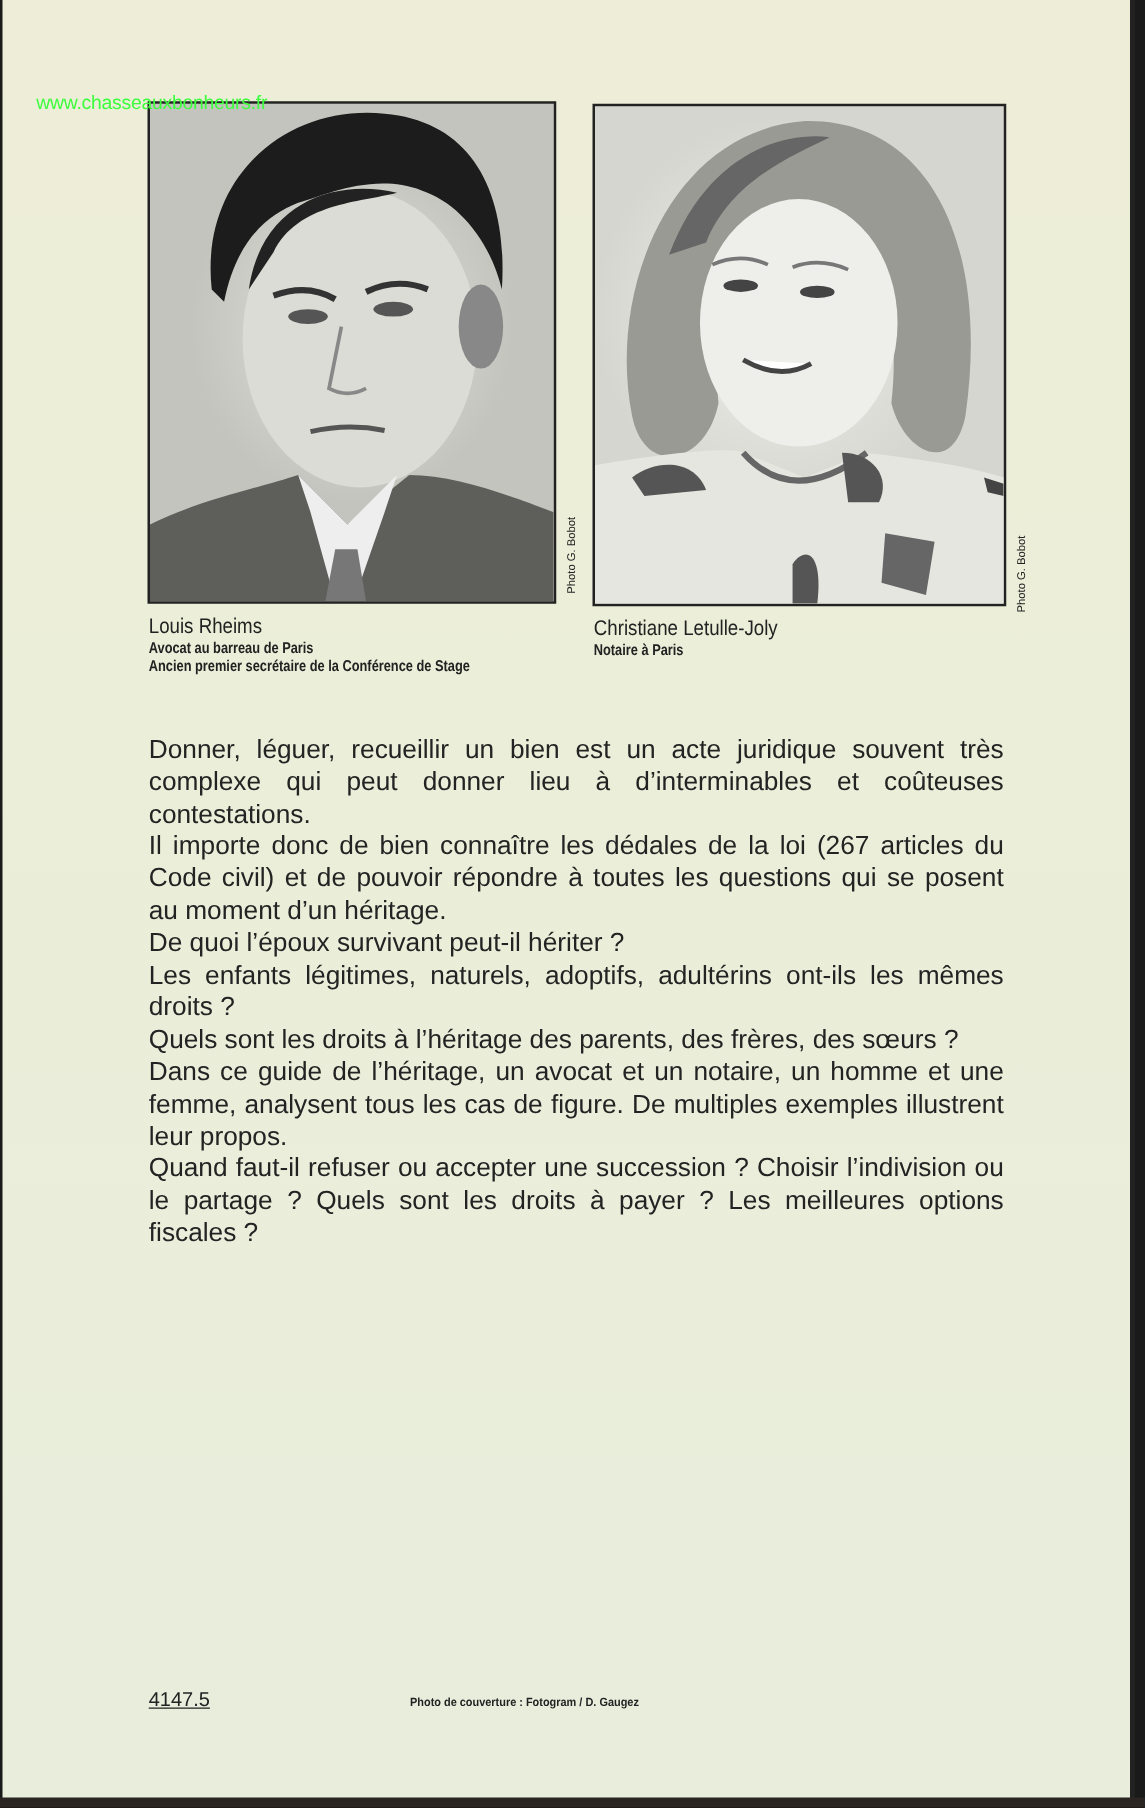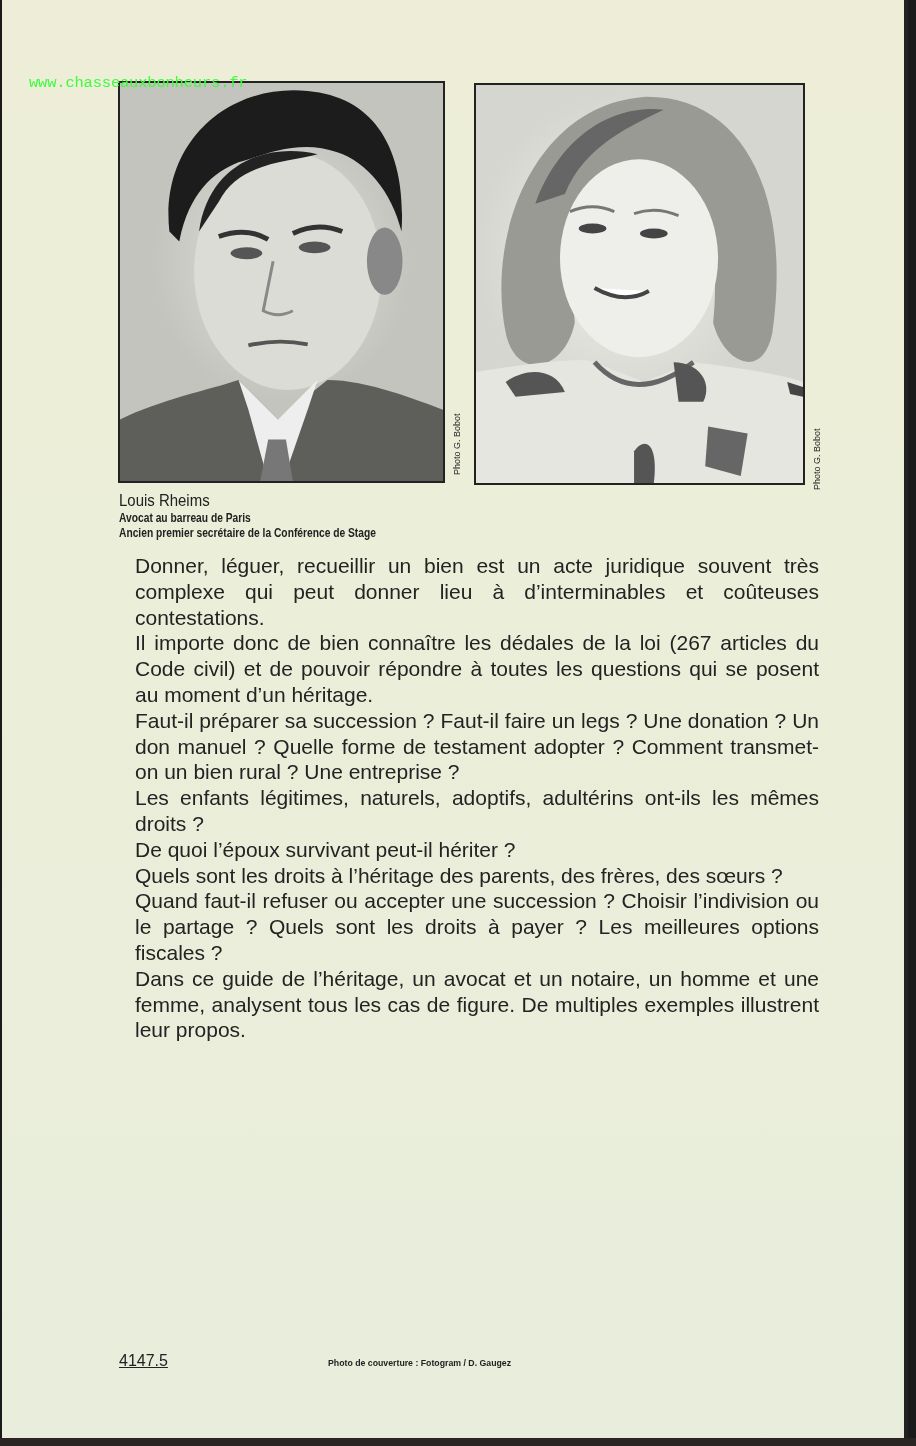--- a/index.html
+++ b/index.html
@@ -14,21 +14,21 @@
     border-right: 4px solid #222;
     box-sizing: border-box;
   }
   .bottom-edge {
     position: absolute; left: 0; bottom: 0; width: 916px; height: 8px;
     background: #2a2523;
   }
   .watermark {
     position: absolute; left: 27px; top: 74px;
     font-size: 15.5px; color: #3dfc3d; letter-spacing: -0.2px;
-    z-index: 5; white-space: nowrap; font-family: Liberation Mono, monospace;
+    z-index: 5; white-space: nowrap;
   }
   .photo {
     position: absolute; border: 2px solid #222; box-sizing: border-box; overflow: hidden;
   }
   .photo.man { left: 116px; top: 81px; width: 327px; height: 402px;
     background: radial-gradient(ellipse 40% 35% at 50% 45%, #e6e6e0 0%, #d0d0ca 60%, #c4c4be 100%); }
   .photo.woman { left: 472px; top: 83px; width: 331px; height: 402px;
     background: radial-gradient(ellipse 45% 40% at 45% 42%, #f2f2ee 0%, #e0e0da 60%, #d6d6d0 100%); }
   .photo svg { position: absolute; left: 0; top: 0; width: 100%; height: 100%; }
   .credit-vert {
@@ -36,24 +36,23 @@
     transform: rotate(-90deg); transform-origin: left top;
   }
   .credit-1 { left: 450px; top: 475px; }
   .credit-2 { left: 810px; top: 490px; }
   .caption { position: absolute; color: #222; }
   .caption .name { font-size: 17px; line-height: 20px; transform: scaleX(0.88); transform-origin: left; white-space: nowrap; }
   .caption .role { font-size: 12.5px; line-height: 15px; font-weight: bold; transform: scaleX(0.82); transform-origin: left; white-space: nowrap; }
   .cap-1 { left: 117px; top: 491px; }
   .cap-2 { left: 473px; top: 493px; }
   .body-text {
-    position: absolute; left: 117px; top: 553px; width: 684px;
+    position: absolute; left: 117px; top: 587px; width: 684px;
     font-size: 21px; line-height: 25.8px; color: #232323;
     text-align: justify;
-    margin-left: 16px;
   }
   .body-text p { margin: 0; }
   .ref { position: absolute; left: 117px; top: 1352px; font-size: 16px; color: #222; text-decoration: underline; }
   .cover-credit { position: absolute; left: 326px; top: 1357px; font-size: 9.5px; font-weight: bold; color: #222; transform: scaleX(0.92); transform-origin: left; white-space: nowrap; }
 </style>
 </head>
 <body>
 
 <div class="page">
 
@@ -108,28 +107,31 @@
       <path d="M315 300 L331 305 L331 315 L318 312 Z" fill="#444"></path>
     </svg>
   </div>
   <div class="credit-vert credit-2">Photo G. Bobot</div>
 
   <div class="caption cap-1">
     <div class="name">Louis Rheims</div>
     <div class="role">Avocat au barreau de Paris</div>
     <div class="role">Ancien premier secrétaire de la Conférence de Stage</div>
   </div>
+  <div class="caption cap-2">
+    <div class="name">Christiane Letulle-Joly</div>
+    <div class="role">Notaire à Paris</div>
+  </div>
 
   <div class="body-text">
     <p>Donner, léguer, recueillir un bien est un acte juridique souvent très complexe qui peut donner lieu à d’interminables et coûteuses contestations.</p>
     <p>Il importe donc de bien connaître les dédales de la loi (267 articles du Code civil) et de pouvoir répondre à toutes les questions qui se posent au moment d’un héritage.</p>
-    <p>Faut-il préparer sa succession ? Faut-il faire un legs ? Une dona­tion ? Un don manuel ? Quelle forme de testament adopter ? Com­ment transmet-on un bien rural ? Une entreprise ?</p>
+    <p>De quoi l’époux survivant peut-il hériter ?</p>
     <p>Les enfants légitimes, naturels, adoptifs, adultérins ont-ils les mêmes droits ?</p>
-    <p>De quoi l’époux survivant peut-il hériter ?</p>
     <p>Quels sont les droits à l’héritage des parents, des frères, des sœurs ?</p>
+    <p>Dans ce guide de l’héritage, un avocat et un notaire, un homme et une femme, analysent tous les cas de figure. De multiples exemples illustrent leur propos.</p>
     <p>Quand faut-il refuser ou accepter une succession ? Choisir l’indivi­sion ou le partage ? Quels sont les droits à payer ? Les meilleures options fiscales ?</p>
-    <p>Dans ce guide de l’héritage, un avocat et un notaire, un homme et une femme, analysent tous les cas de figure. De multiples exemples illustrent leur propos.</p>
   </div>
 
   <div class="ref">4147.5</div>
   <div class="cover-credit">Photo de couverture : Fotogram / D. Gaugez</div>
 </div>
 <div class="bottom-edge"></div>
 
 </body></html>

